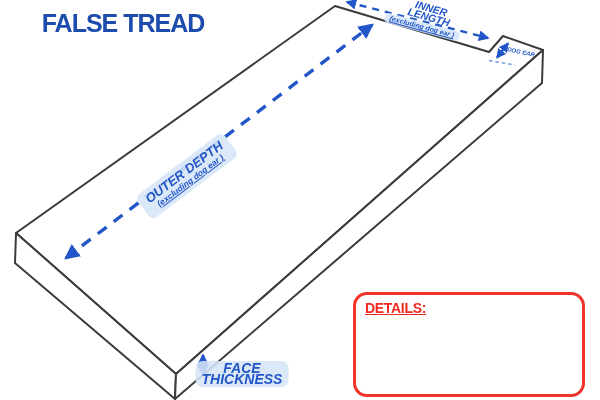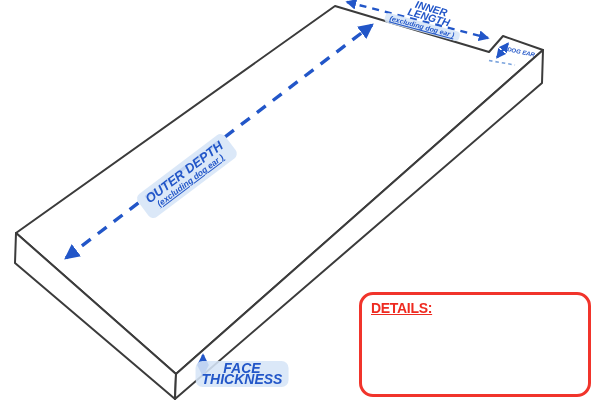--- a/index.html
+++ b/index.html
@@ -52,21 +52,21 @@
 
   .face-thickness{
     position:absolute;left:242px;top:374px;
     transform:translate(-50%,-50%);
     font-size:14px;line-height:11px;padding:2px 6px;white-space:nowrap;
     border-radius:7px;
   }
 
   .details-box{
     position:absolute;left:353px;top:292px;width:226px;height:99px;
-    border:3px solid #f1342b;border-radius:14px;background:#ffffff;margin-left:6px;
+    border:3px solid #f1342b;border-radius:14px;background:#ffffff;
   }
   .details-label{
     color:#ee2a20;font-weight:bold;font-size:14px;letter-spacing:-0.3px;
     text-decoration:underline;padding:5px 0 0 9px;
   }
 </style>
 </head>
 <body>
 
 <div id="stage">
@@ -88,20 +88,21 @@
 
     <line x1="66" y1="258" x2="372" y2="25" stroke="#2256c8" stroke-width="3.4" stroke-dasharray="11 9" marker-start="url(#ah)" marker-end="url(#ah)"></line>
 
     <line x1="347" y1="2" x2="488" y2="38" stroke="#2256c8" stroke-width="2.4" stroke-dasharray="7 6" marker-start="url(#ah)" marker-end="url(#ah)"></line>
 
     <line x1="497" y1="57.5" x2="508" y2="43.5" stroke="#2256c8" stroke-width="2.2" marker-start="url(#ah)" marker-end="url(#ah)"></line>
 
     <line x1="203" y1="355" x2="203" y2="375" stroke="#2256c8" stroke-width="2.6" marker-start="url(#ah)" marker-end="url(#ah)"></line>
   </svg>
 
+  <div class="title t1">FALSE TREAD</div>
 
   <div class="badge blue-label outer-depth">
     <div class="l1">OUTER DEPTH</div>
     <div class="l2">(excluding dog ear )</div>
   </div>
 
   <div class="blue-label inner-length-label">
     <div>INNER</div>
     <div>LENGTH</div>
   </div>

